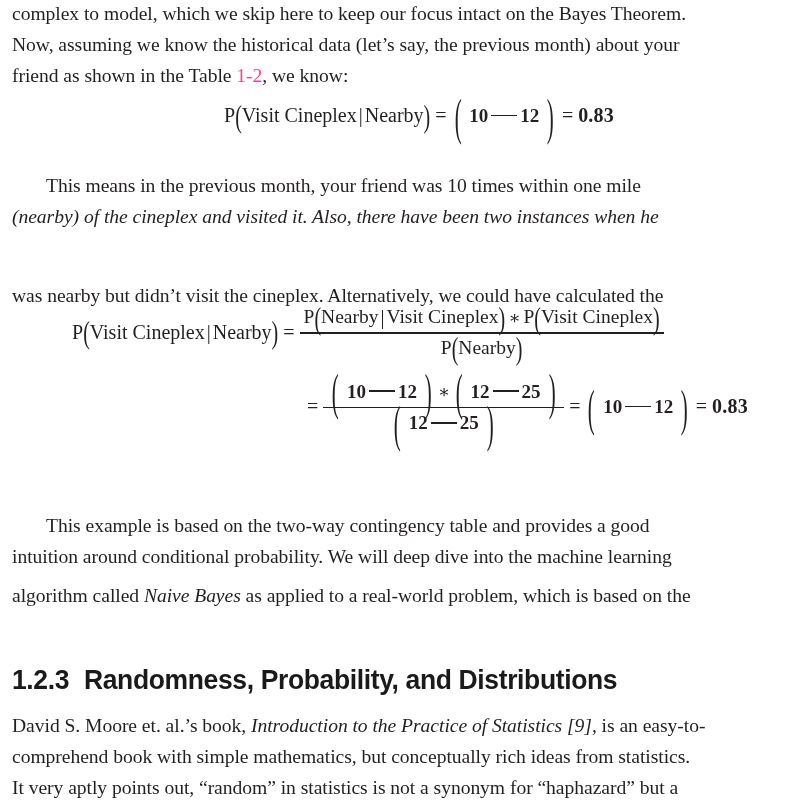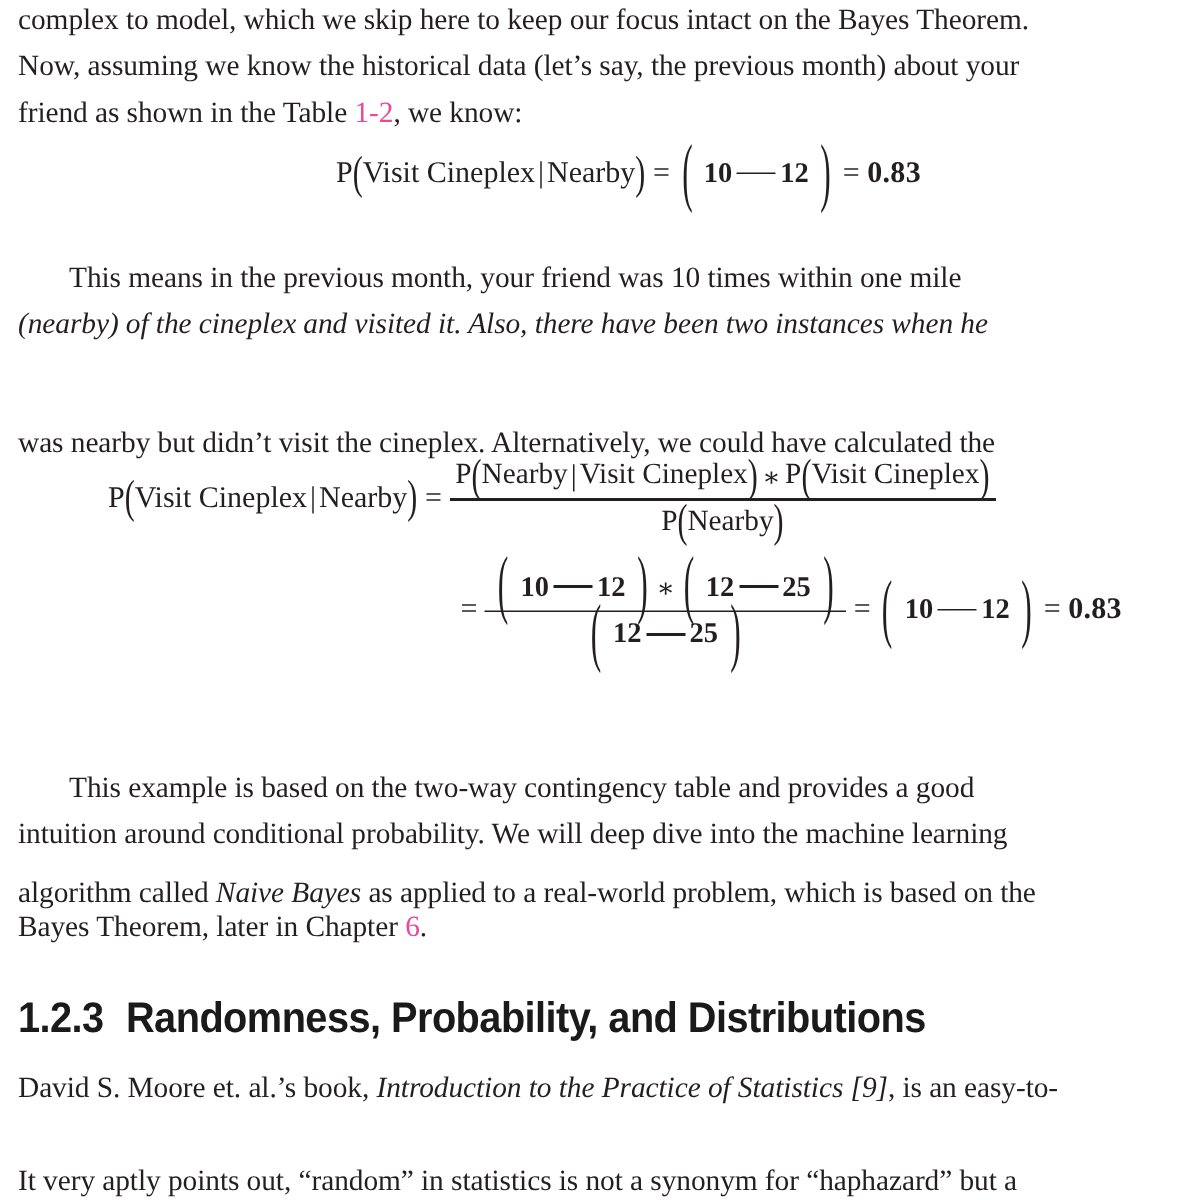--- a/index.html
+++ b/index.html
@@ -264,28 +264,28 @@
 
   <div class="body-text" style="top:541px;">
     <span>intuition around conditional probability. We will deep dive into the machine learning</span>
   </div>
   <div class="body-text indent" style="top:510px;">
     <span>This example is based on the two-way contingency table and provides a good</span>
   </div>
   <div class="body-text" style="top:580px;">
     <span>algorithm called </span><em class="ital">Naive Bayes</em><span> as applied to a real-world problem, which is based on the</span>
   </div>
-  <div class="body-text" style="top:603px;">
-    <span>Bayes Theorem, later in Chapter </span><a class="lnk" href="#" style="text-decoration:none;">6</a><span>.</span>
-  </div>
 
   <div class="heading" style="top:662px;">
     <span class="num">1.2.3</span><span>Randomness, Probability, and Distributions</span>
   </div>
 
   <div class="body-text" style="top:710px;">
     <span>David S. Moore et. al.’s book, </span><em class="ital">Introduction to the Practice of Statistics [9]</em><span>, is an easy-to-</span>
   </div>
+  <div class="body-text" style="top:741px;">
+    <span>comprehend book with simple mathematics, but conceptually rich ideas from statistics.</span>
+  </div>
   <div class="body-text" style="top:772px;">
     <span>It very aptly points out, “random” in statistics is not a synonym for “haphazard” but a</span>
   </div>
 
 </div>
 
 </body></html>

